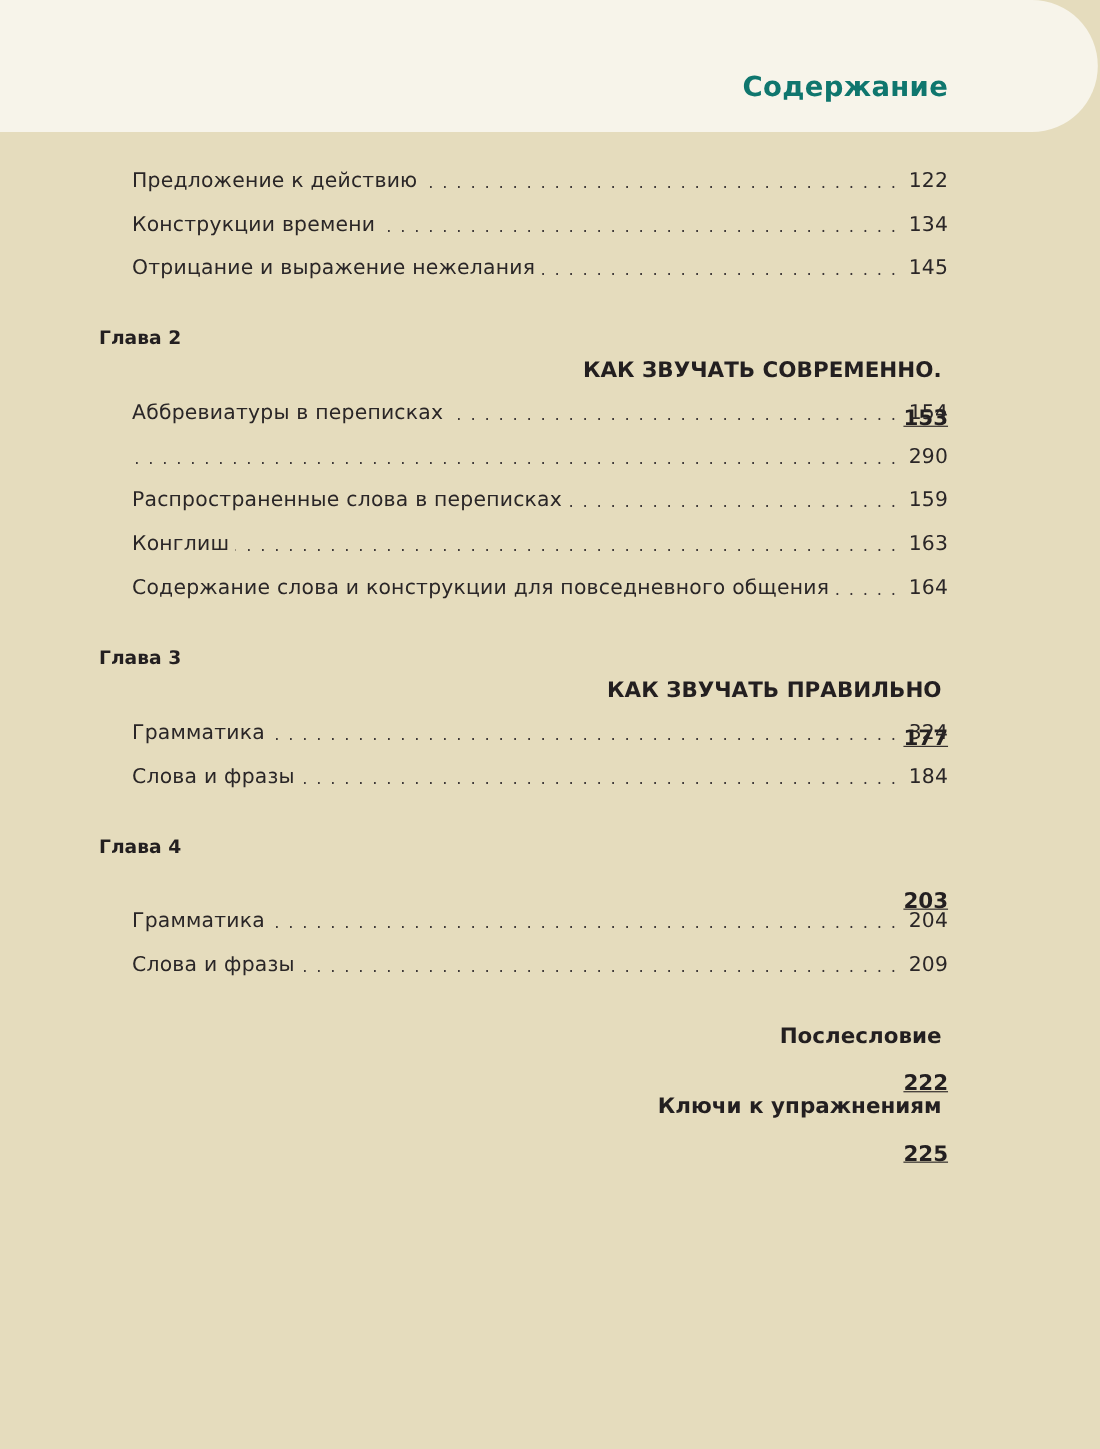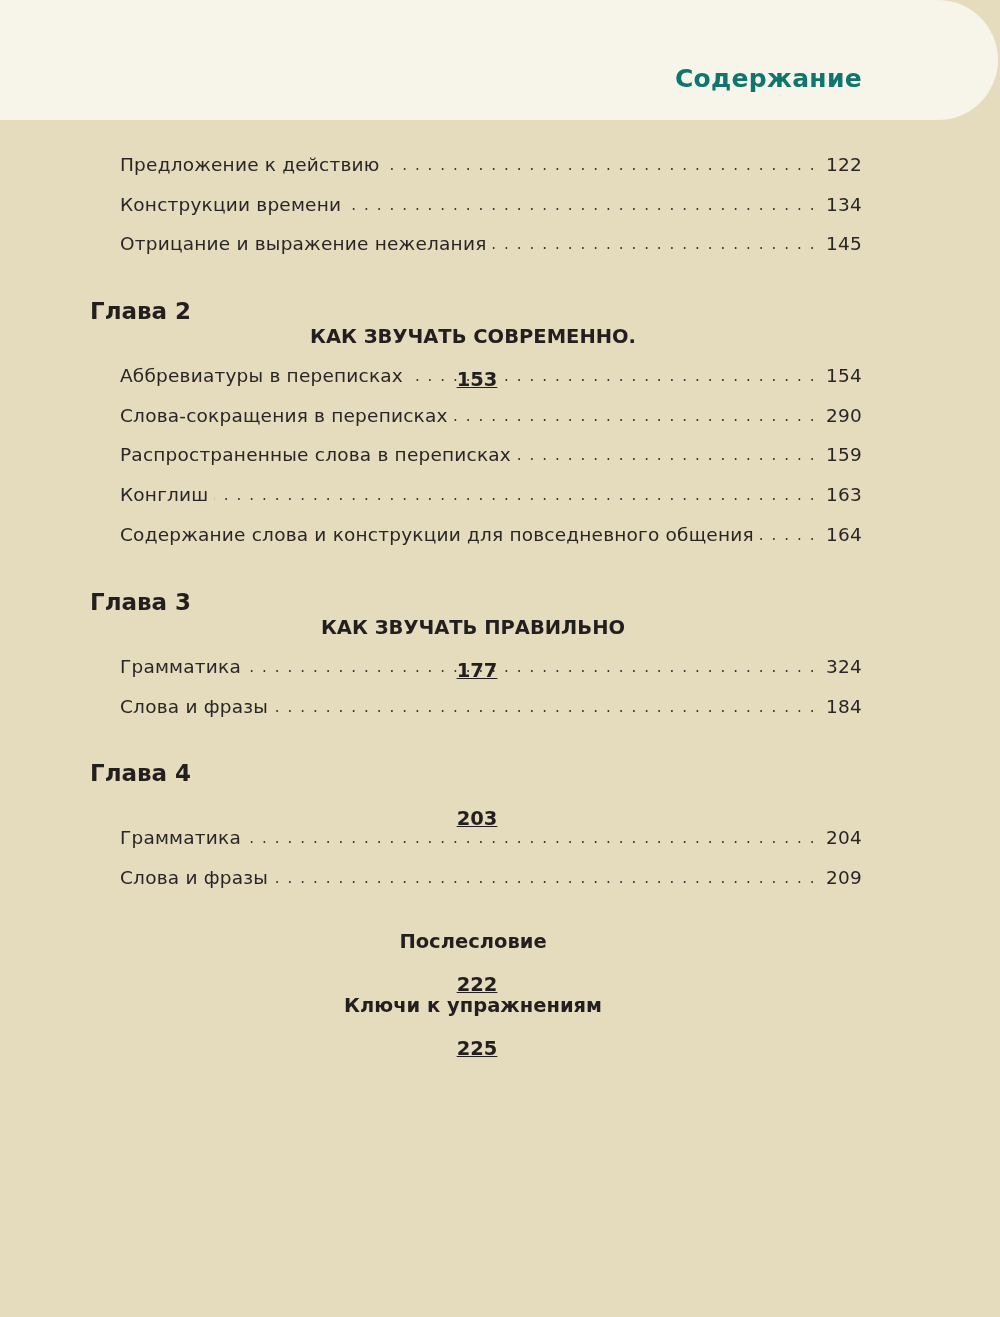--- a/index.html
+++ b/index.html
@@ -17,41 +17,41 @@
     border-top-right-radius:62px;
     width:998px;
   }
   .header-title {
     position:absolute; right:138px; top:64px;
     font-size:25px; font-weight:bold; color:#0f766e;
     letter-spacing:0.3px;
   }
   .toc { position:absolute; left:90px; top:0; width:772px; }
   .row {
-    position:absolute; left:0; width:772px; display:flex; align-items:center;
+    position:absolute; left:0; width:772px; display:flex; align-items:flex-end;
     white-space:nowrap; overflow:hidden;
   }
   .row.sub { left:30px; width:742px; font-size:18.5px; font-weight:normal; color:#2a2627; letter-spacing:0.2px;}
   .row.main { font-size:19.5px; font-weight:bold; color:#231f20;flex-direction:column; }
   .row .label { flex:0 0 auto; padding-right:6px; }
   .row .leader {
     flex:1 1 auto; overflow:hidden; position:relative; height:1em;
   }
   .row.sub .leader::after {
     content:". . . . . . . . . . . . . . . . . . . . . . . . . . . . . . . . . . . . . . . . . . . . . . . . . . . . . . . . . . . . . . . . . . . . . . . . . . . . . . . . . . . . . . . . . . . . . . . . . . . . .";
     position:absolute; right:0; bottom:0; white-space:nowrap; font-size:15px; letter-spacing:1.6px; color:#3a3536;
   }
   .row.main .leader::after {
     content:"..................................................................................................................................................................................";
     position:absolute; right:0; bottom:0; white-space:nowrap; font-size:19px; letter-spacing:3.6px; font-weight:bold; color:#231f20;
   }
   .row .page { flex:0 0 auto; padding-left:10px; text-align:right; }
   .row.main .page { padding-left:2px;text-decoration:underline; }
   .chapter-label {
-    position:absolute; left:0; font-size:23px; font-weight:bold; color:#231f20;
+    position:absolute; left:0; font-size:17px; font-weight:bold; color:#231f20;
   }
 </style>
 </head>
 <body>
 
 <div class="header-band"></div>
 <div class="header-title">Содержание</div>
 
 <div class="toc">
 
@@ -76,21 +76,20 @@
     <span class="label">КАК ЗВУЧАТЬ СОВРЕМЕННО.</span>
     <span class="leader"></span>
     <span class="page">153</span>
   </div>
   <div class="row sub" style="top:365px">
     <span class="label">Аббревиатуры в переписках</span>
     <span class="leader"></span>
     <span class="page">154</span>
   </div>
   <div class="row sub" style="top:405px">
-    <span class="label">Слова-сокращения в переписках</span>
     <span class="leader"></span>
     <span class="page">290</span>
   </div>
   <div class="row sub" style="top:444px">
     <span class="label">Распространенные слова в переписках</span>
     <span class="leader"></span>
     <span class="page">159</span>
   </div>
   <div class="row sub" style="top:484px">
     <span class="label">Конглиш</span>

